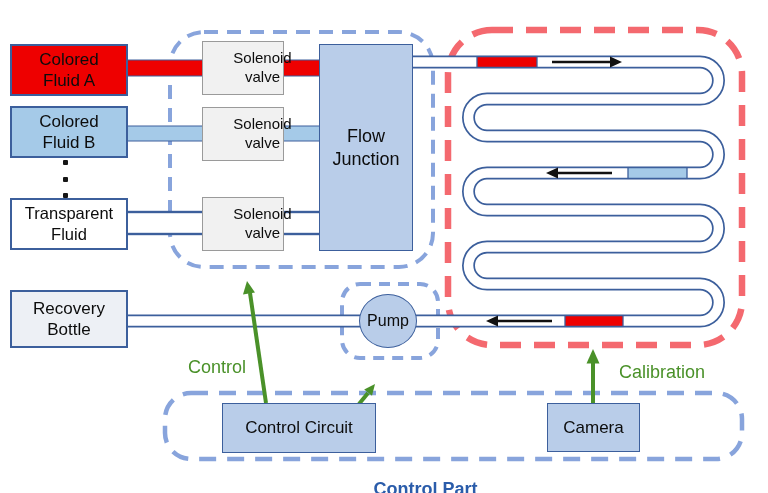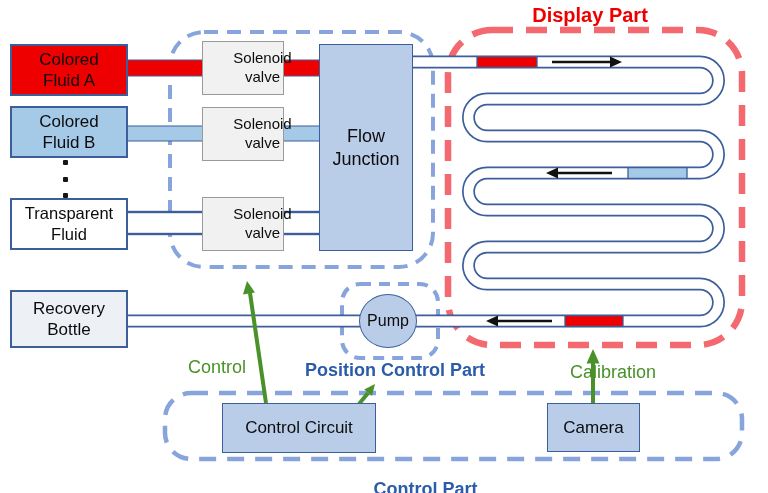--- a/index.html
+++ b/index.html
@@ -43,21 +43,21 @@
   .camera{left:547px;top:403px;width:93px;height:49px;background:var(--c-box-blue);
           border:1.6px solid var(--c-border-blue);font-size:17px;}
   
   .sec-title{position:absolute;z-index:4;font-weight:bold;text-align:center;color:var(--c-title-blue);}
   .t-merging{left:164px;top:7px;width:263px;font-size:20px;}
   .t-display{left:443px;top:4px;width:294px;font-size:20px;color:var(--c-red);}
   .t-position{left:285px;top:360px;width:220px;font-size:18px;}
   .t-control{left:328px;top:479px;width:195px;font-size:18px;}
   .green-label{position:absolute;z-index:4;color:var(--c-green);font-size:18px;}
   .l-control{left:172px;top:357px;width:90px;text-align:center;}
-  .l-calibration{left:570px;top:362px;width:120px;text-align:left;}
+  .l-calibration{left:619px;top:362px;width:120px;text-align:left;}
   
   .vdots{position:absolute;left:52px;top:160px;width:26px;height:38px;z-index:2;
          display:flex;flex-direction:column;align-items:center;justify-content:space-between;}
   .vdots span{width:5px;height:5px;background:#161616;border-radius:1px;display:block;}
 </style>
 </head>
 <body>
 
 <div id="stage">
 
@@ -132,19 +132,17 @@
 valve</div>
   <div class="node valve valve3">Solenoid
 valve</div>
 
   <div class="node junction">Flow
 Junction</div>
   <div class="node pump">Pump</div>
   <div class="node circuit">Control Circuit</div>
   <div class="node camera">Camera</div>
 
-  <div class="sec-title t-display">Display Part</div>
-  <div class="sec-title t-position">Position Control Part</div>
   <div class="sec-title t-control">Control Part</div>
 
   <div class="green-label l-control">Control</div>
   <div class="green-label l-calibration">Calibration</div>
 </div>
 
 </body></html>

